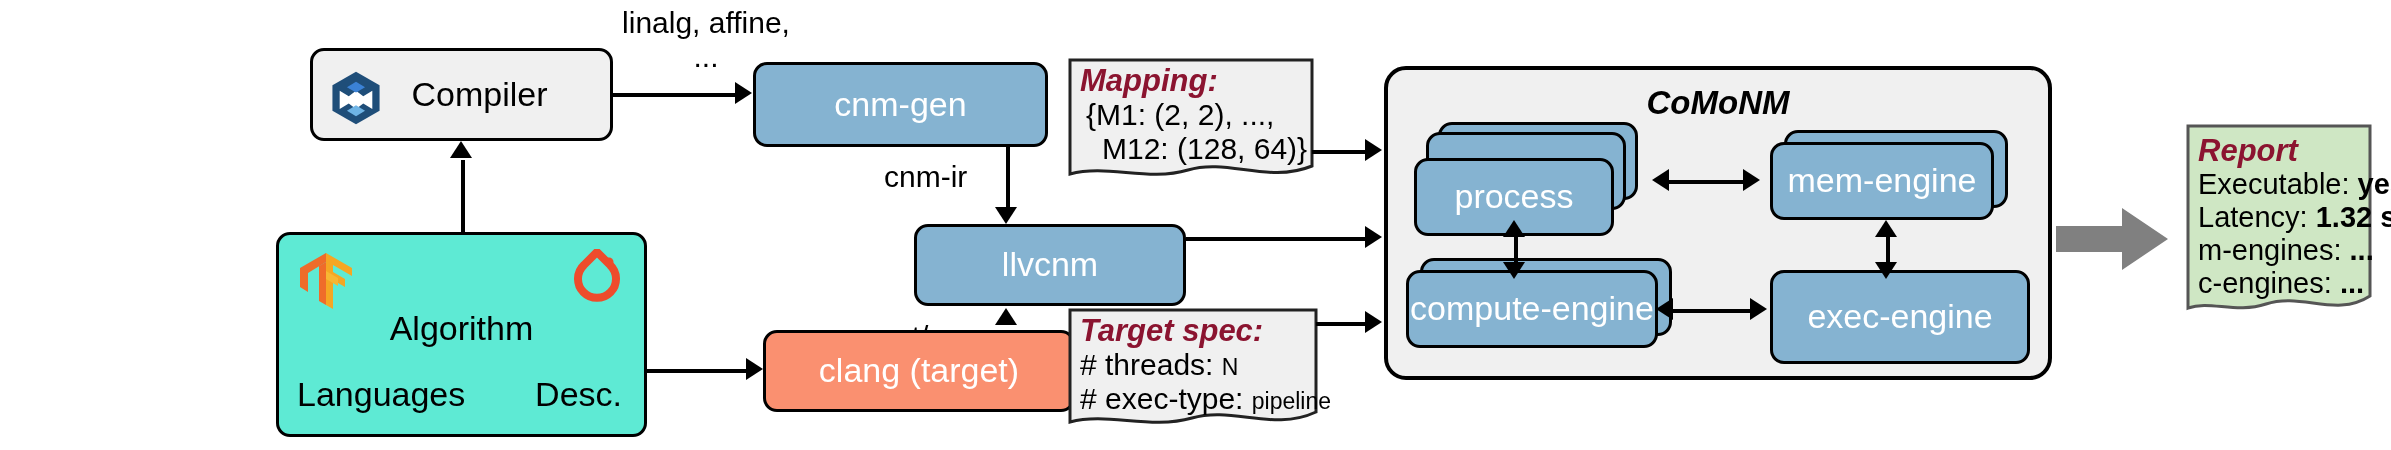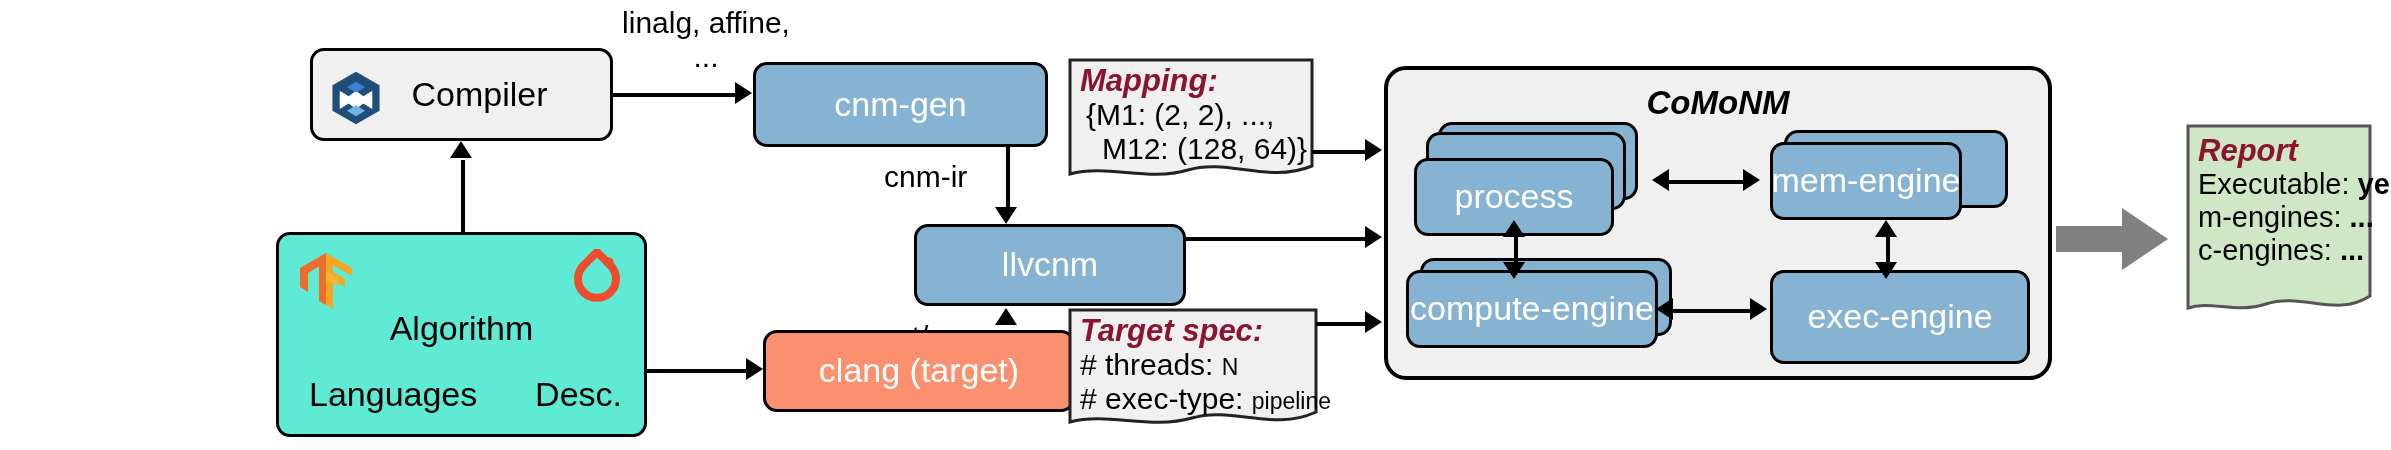--- a/index.html
+++ b/index.html
@@ -87,21 +87,21 @@
         <polygon points="31,22 43,29 43,37 31,30" fill="#f7b733"></polygon>
       </svg>
     </div>
     <div class="logo" style="right:18px;top:14px;width:58px;height:62px;">
       <svg width="58" height="62" viewBox="0 0 58 62">
         <path d="M29 3 L42 16 A19 19 0 1 1 16 16 Z" fill="none" stroke="#ee4c2c" stroke-width="8" stroke-linecap="round"></path>
         <circle cx="41" cy="13" r="4.5" fill="#ee4c2c"></circle>
       </svg>
     </div>
     <div class="lbl" style="position:absolute;left:0;right:0;top:74px;">Algorithm</div>
-    <div class="lbl" style="position:absolute;left:30px;top:140px;text-align:left;">Languages</div>
+    <div class="lbl" style="position:absolute;left:18px;top:140px;text-align:left;">Languages</div>
     <div class="lbl" style="position:absolute;right:22px;top:140px;text-align:right;">Desc.</div>
   </div>
 
   <div class="vline" style="left:461px;top:160px;height:74px;"></div>
   <div class="arrowU" style="left:450px;top:141px;"></div>
 
   <div class="edgelabel" style="left:591px;top:6px;width:230px;">
     <div>linalg, affine,</div>
     <div>...</div>
   </div>
@@ -175,21 +175,21 @@
     <div class="stack" style="left:26px;top:52px;width:230px;height:104px;">
       <div class="card" style="left:24px;top:0px;width:200px;height:78px;"></div>
       <div class="card" style="left:12px;top:10px;width:200px;height:78px;"></div>
       <div class="card front" style="left:0px;top:36px;width:200px;height:78px;">
         <span class="lbl lbl-blue">process</span>
       </div>
     </div>
 
     <div class="stack" style="left:382px;top:52px;width:250px;height:104px;">
       <div class="card" style="left:14px;top:8px;width:224px;height:78px;"></div>
-      <div class="card front" style="left:0px;top:20px;width:192px;height:78px;">
+      <div class="card front" style="left:0px;top:20px;width:224px;height:78px;">
         <span class="lbl lbl-blue">mem-engine</span>
       </div>
     </div>
 
     <div class="stack" style="left:18px;top:188px;width:250px;height:100px;">
       <div class="card" style="left:14px;top:0px;width:252px;height:78px;"></div>
       <div class="card front" style="left:0px;top:12px;width:252px;height:78px;">
         <span class="lbl lbl-blue">compute-engine</span>
       </div>
     </div>
@@ -227,20 +227,24 @@
     <svg class="bg" viewBox="0 0 186 196" preserveAspectRatio="none">
       <path d="M2,2 L184,2 L184,172 C150,194 116,168 80,180 C50,190 24,176 2,184 Z" fill="#cfe7c4" stroke="#555555" stroke-width="3"></path>
     </svg>
     <div class="txt">
       <div class="note-title">Report</div>
       <div class="rline">
         <span>Executable:</span>
         <b>yes</b>
       </div>
       <div class="rline">
+        <span>Latency:</span>
+        <b>1.32 s</b>
+      </div>
+      <div class="rline">
         <span>m-engines:</span>
         <b>...</b>
       </div>
       <div class="rline">
         <span>c-engines:</span>
         <b>...</b>
       </div>
     </div>
   </div>
 

